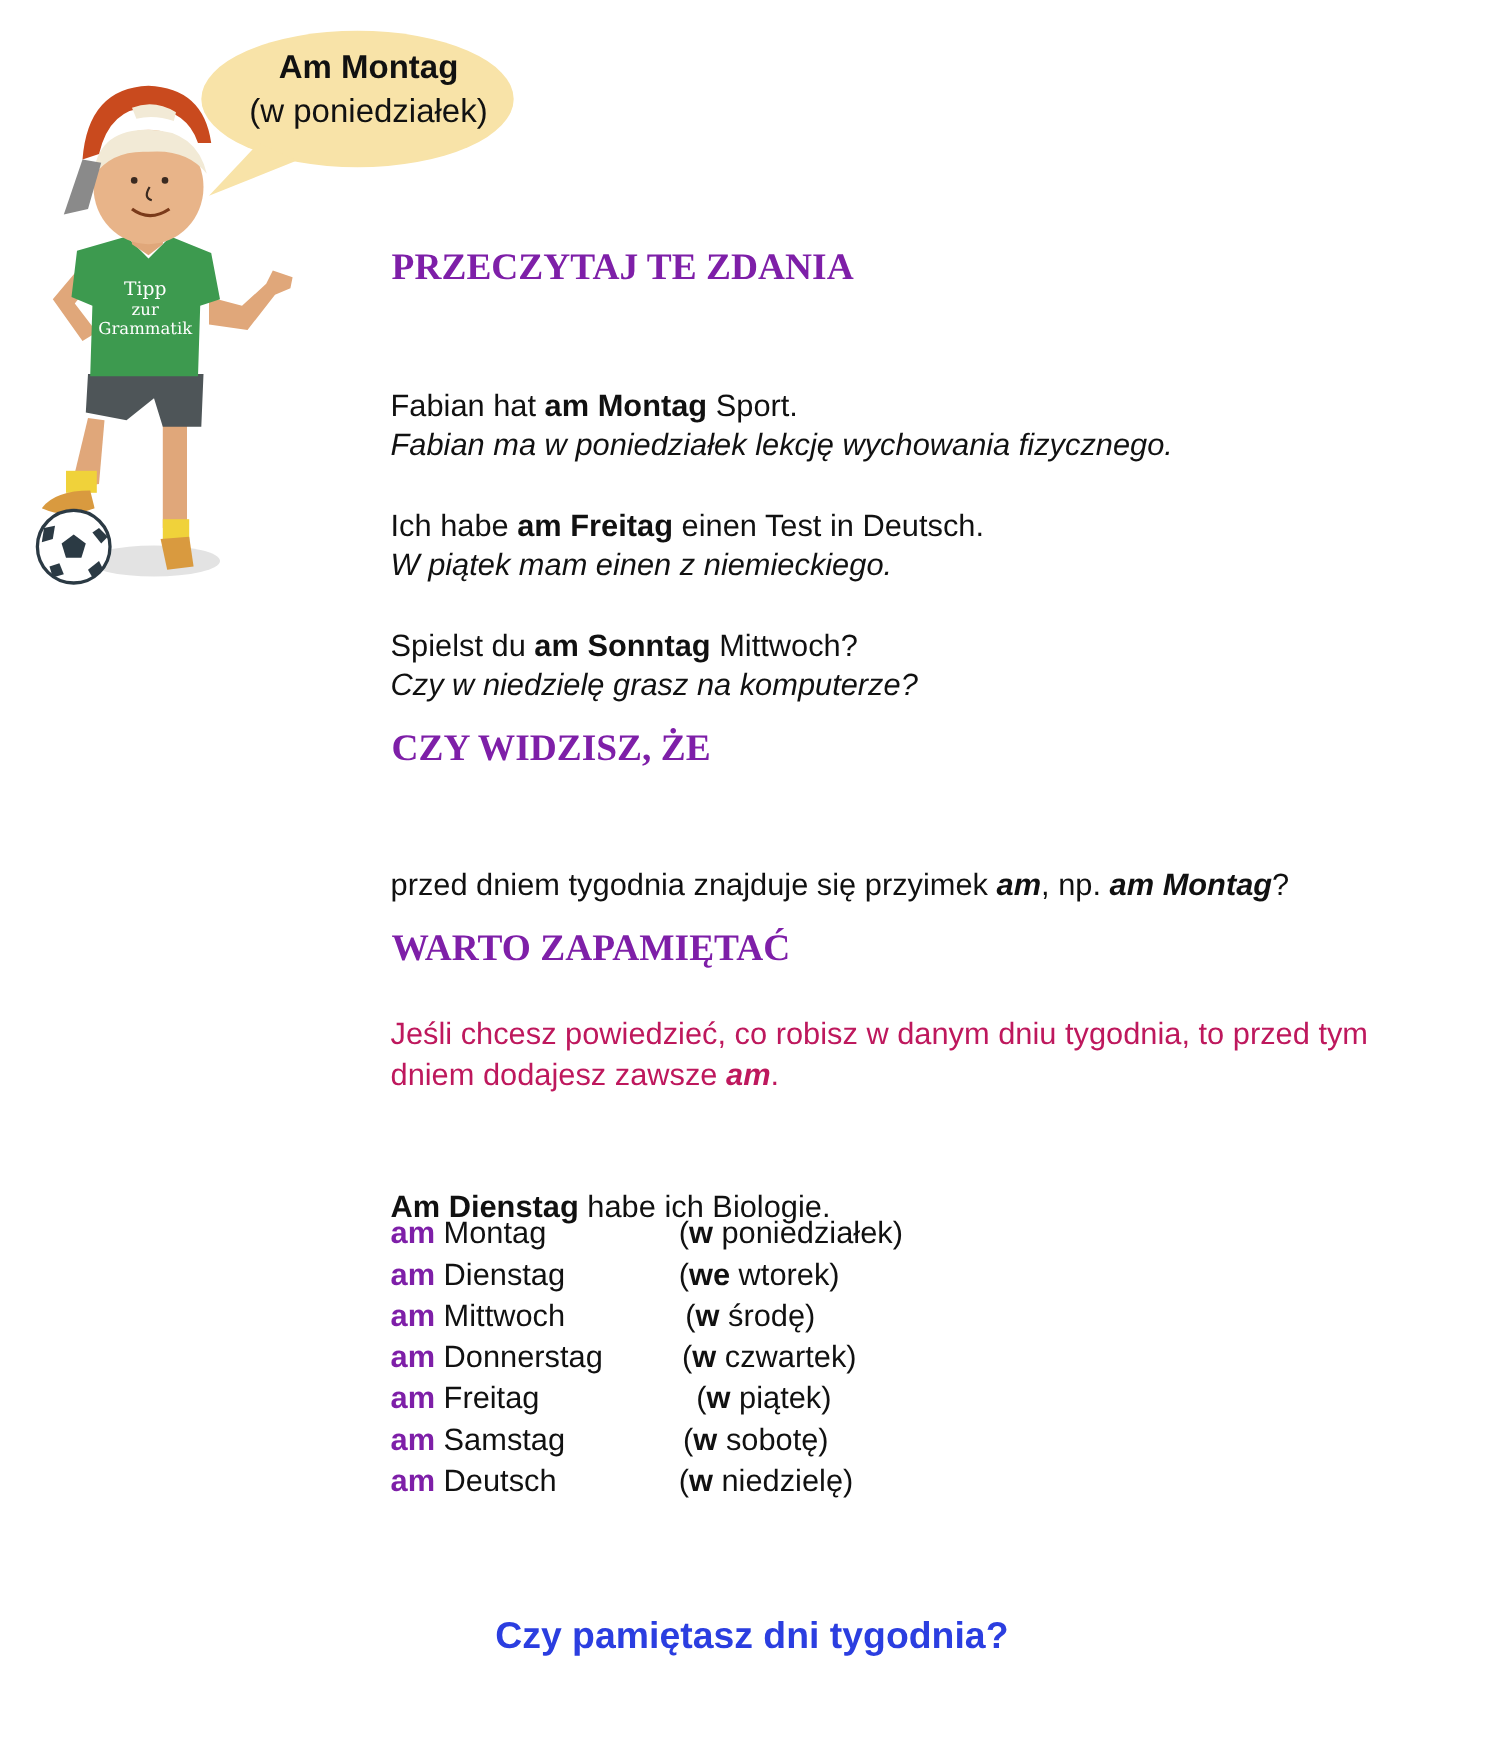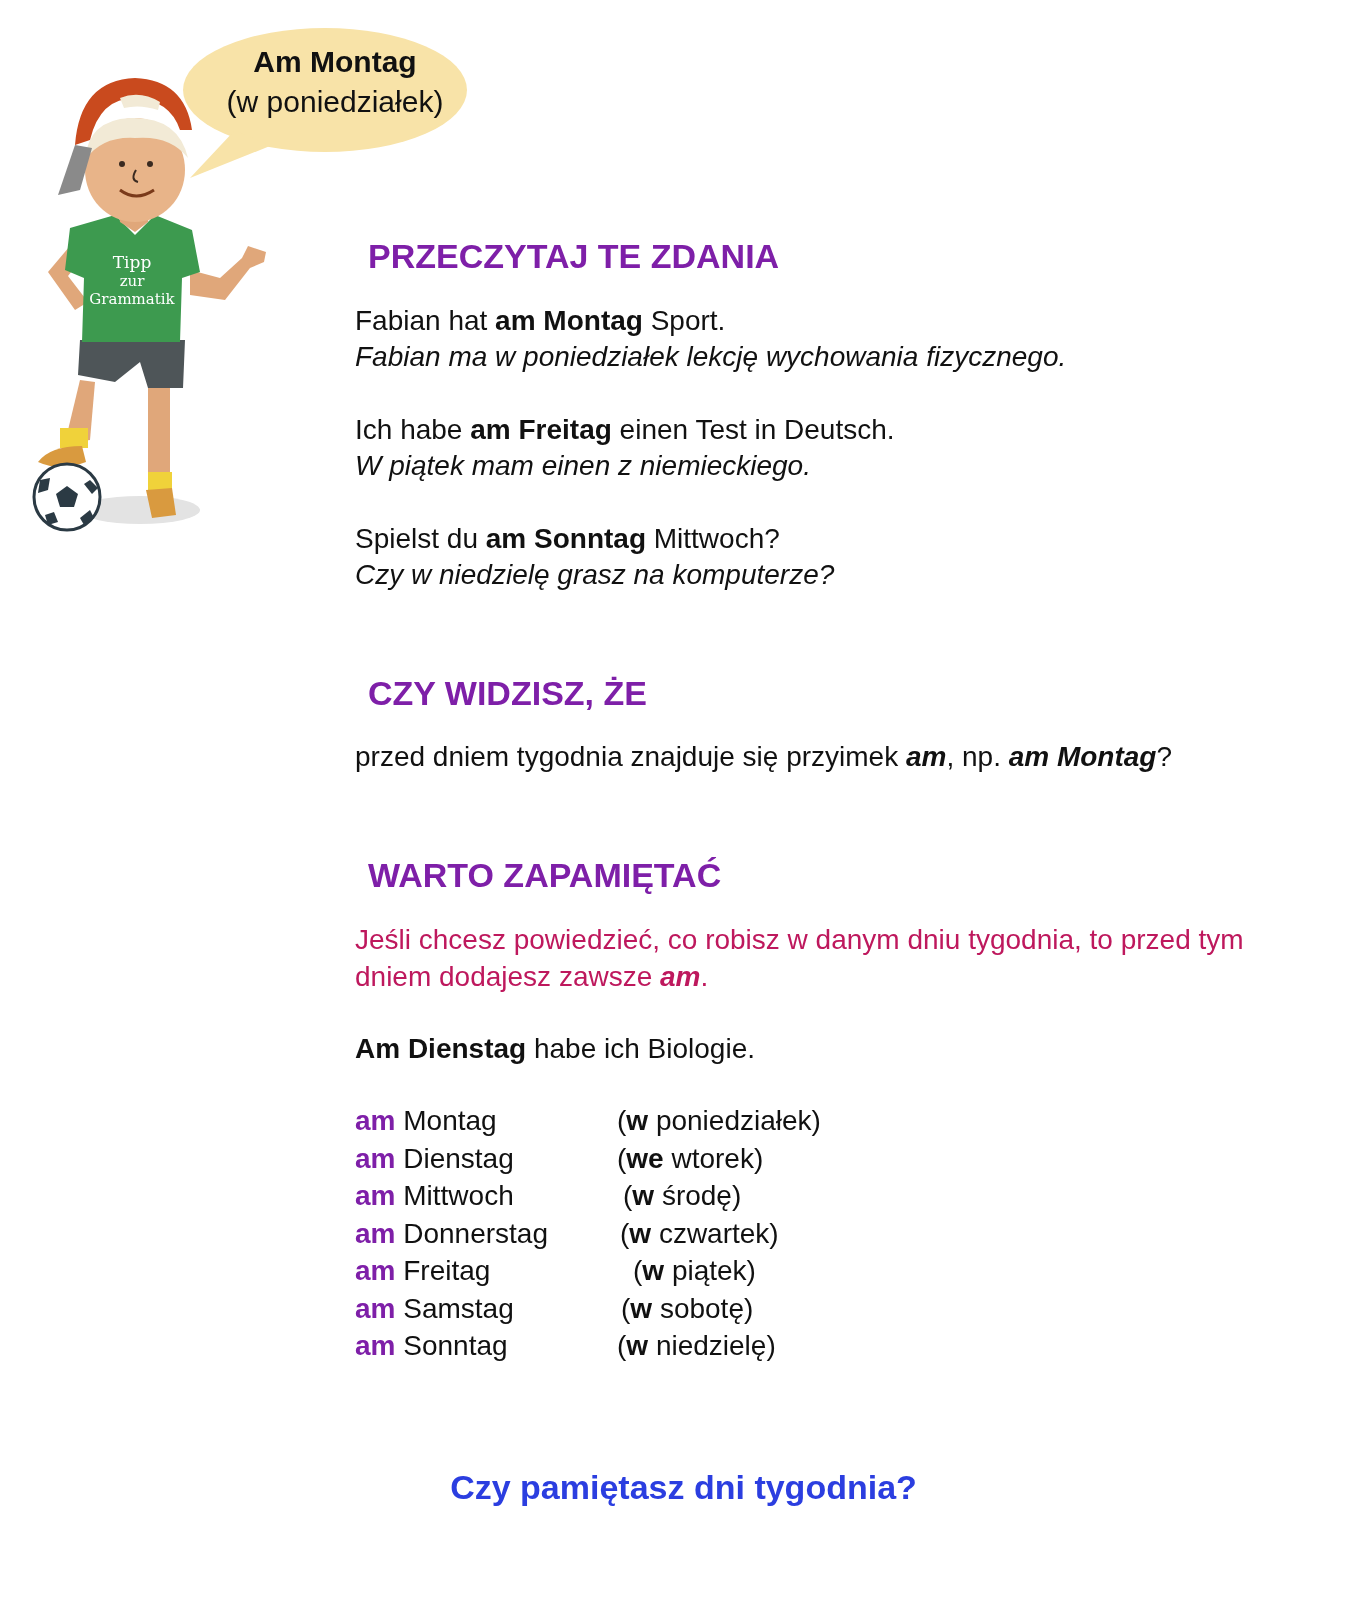--- a/index.html
+++ b/index.html
@@ -4,24 +4,24 @@
 <style>
   html, body { margin: 0; padding: 0; background: #ffffff; }
   body { width: 1367px; height: 1600px; position: relative; overflow: hidden;
          font-family: "DejaVu Sans", "Liberation Sans", sans-serif; color: #111; }
   .illustration { position: absolute; left: 20px; top: 10px; width: 460px; height: 540px; }
   .bubble-text { position: absolute; left: 190px; top: 42px; width: 290px; text-align: center;
                  font-family: "Liberation Sans", sans-serif; font-size: 30px; line-height: 40px; color: #111; }
   .bubble-text .t1 { font-weight: bold; display: block; }
   .bubble-text .t2 { display: block; }
   .content { position: absolute; left: 355px; top: 0; width: 960px; }
-  .heading { position: absolute; left: 0; margin: 13px; font-family: Liberation Sans, sans-serif;
+  .heading { position: absolute; left: 0; margin: 1px; font-family: Liberation Serif, serif;
              font-weight: bold; font-size: 34px; color: #7e1fa8; letter-spacing: 0px; white-space: nowrap; }
   .line { position: absolute; left: 0; font-family: "Liberation Sans", sans-serif; font-size: 28px;
-          line-height: 37px; white-space: nowrap; color: #111; }
+          line-height: 37px; white-space: nowrap; color: #111; margin-top: 48px; }
   .line b { font-weight: bold; }
   .line i { }
   .para { position: absolute; left: 0; width: 940px; font-family: "Liberation Sans", sans-serif;
           font-size: 28px; line-height: 37px; color: #be185d; }
   .days { position: absolute; left: 0; top: 1102px; }
   .day-row { position: relative; height: 37.5px; font-family: "Liberation Sans", sans-serif; font-size: 28px; line-height: 37px; }
   .day-row .am { color: #7e1fa8; font-weight: bold; }
   .day-row .de { position: absolute; left: 0; white-space: nowrap; }
   .day-row .pl { position: absolute; white-space: nowrap; }
   .day-row .pl b { font-weight: bold; }
@@ -128,19 +128,19 @@
     </div>
     <div class="day-row">
       <span class="de"><span class="am">am</span><span> Freitag</span></span>
       <span class="pl" style="left:278px"><span>(</span><b>w</b><span> piątek)</span></span>
     </div>
     <div class="day-row">
       <span class="de"><span class="am">am</span><span> Samstag</span></span>
       <span class="pl" style="left:266px"><span>(</span><b>w</b><span> sobotę)</span></span>
     </div>
     <div class="day-row">
-      <span class="de"><span class="am">am</span><span> Sonntag</span></span>
+      <span class="de"><span class="am">am</span><span> Deutsch</span></span>
       <span class="pl" style="left:262px"><span>(</span><b>w</b><span> niedzielę)</span></span>
     </div>
   </div>
 </div>
 
 <div class="footer-q">Czy pamiętasz dni tygodnia?</div>
 
 </body></html>

